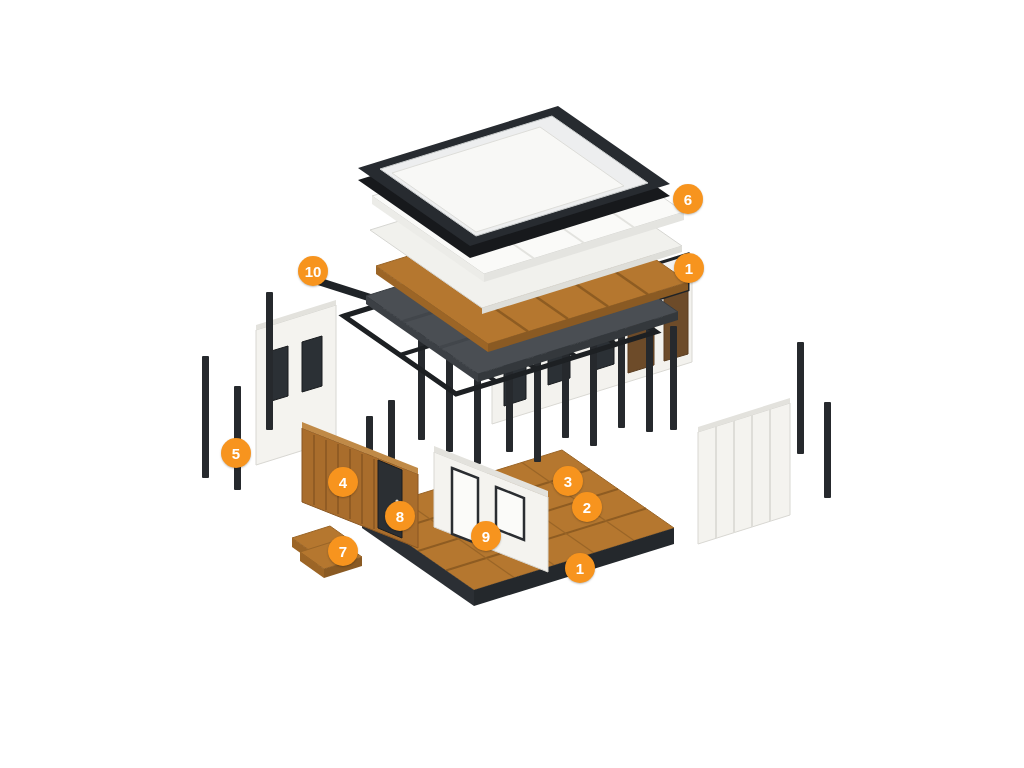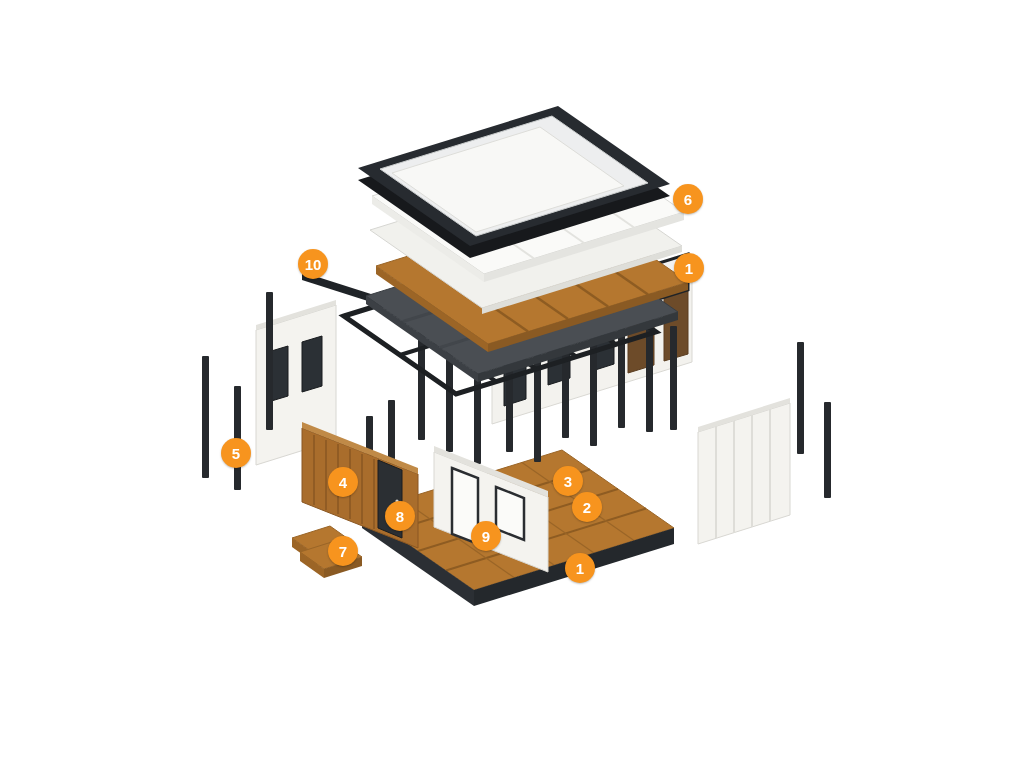--- a/index.html
+++ b/index.html
@@ -197,21 +197,21 @@
   </g>
 
 </svg>
 
 <div class="badge" style="left: 688px; top: 199px; background: rgb(247, 148, 30); color: rgb(255, 255, 255);">
       <span>6</span>
     </div>
 <div class="badge" style="left: 689px; top: 268px; background: rgb(247, 148, 30); color: rgb(255, 255, 255);">
       <span>1</span>
     </div>
-<div class="badge" style="left: 313px; top: 264px; background: rgb(247, 148, 30); color: rgb(255, 255, 255);">
+<div class="badge" style="left: 313px; top: 271px; background: rgb(247, 148, 30); color: rgb(255, 255, 255);">
       <span>10</span>
     </div>
 <div class="badge" style="left: 236px; top: 453px; background: rgb(247, 148, 30); color: rgb(255, 255, 255);">
       <span>5</span>
     </div>
 <div class="badge" style="left: 343px; top: 482px; background: rgb(247, 148, 30); color: rgb(255, 255, 255);">
       <span>4</span>
     </div>
 <div class="badge" style="left: 400px; top: 516px; background: rgb(247, 148, 30); color: rgb(255, 255, 255);">
       <span>8</span>

